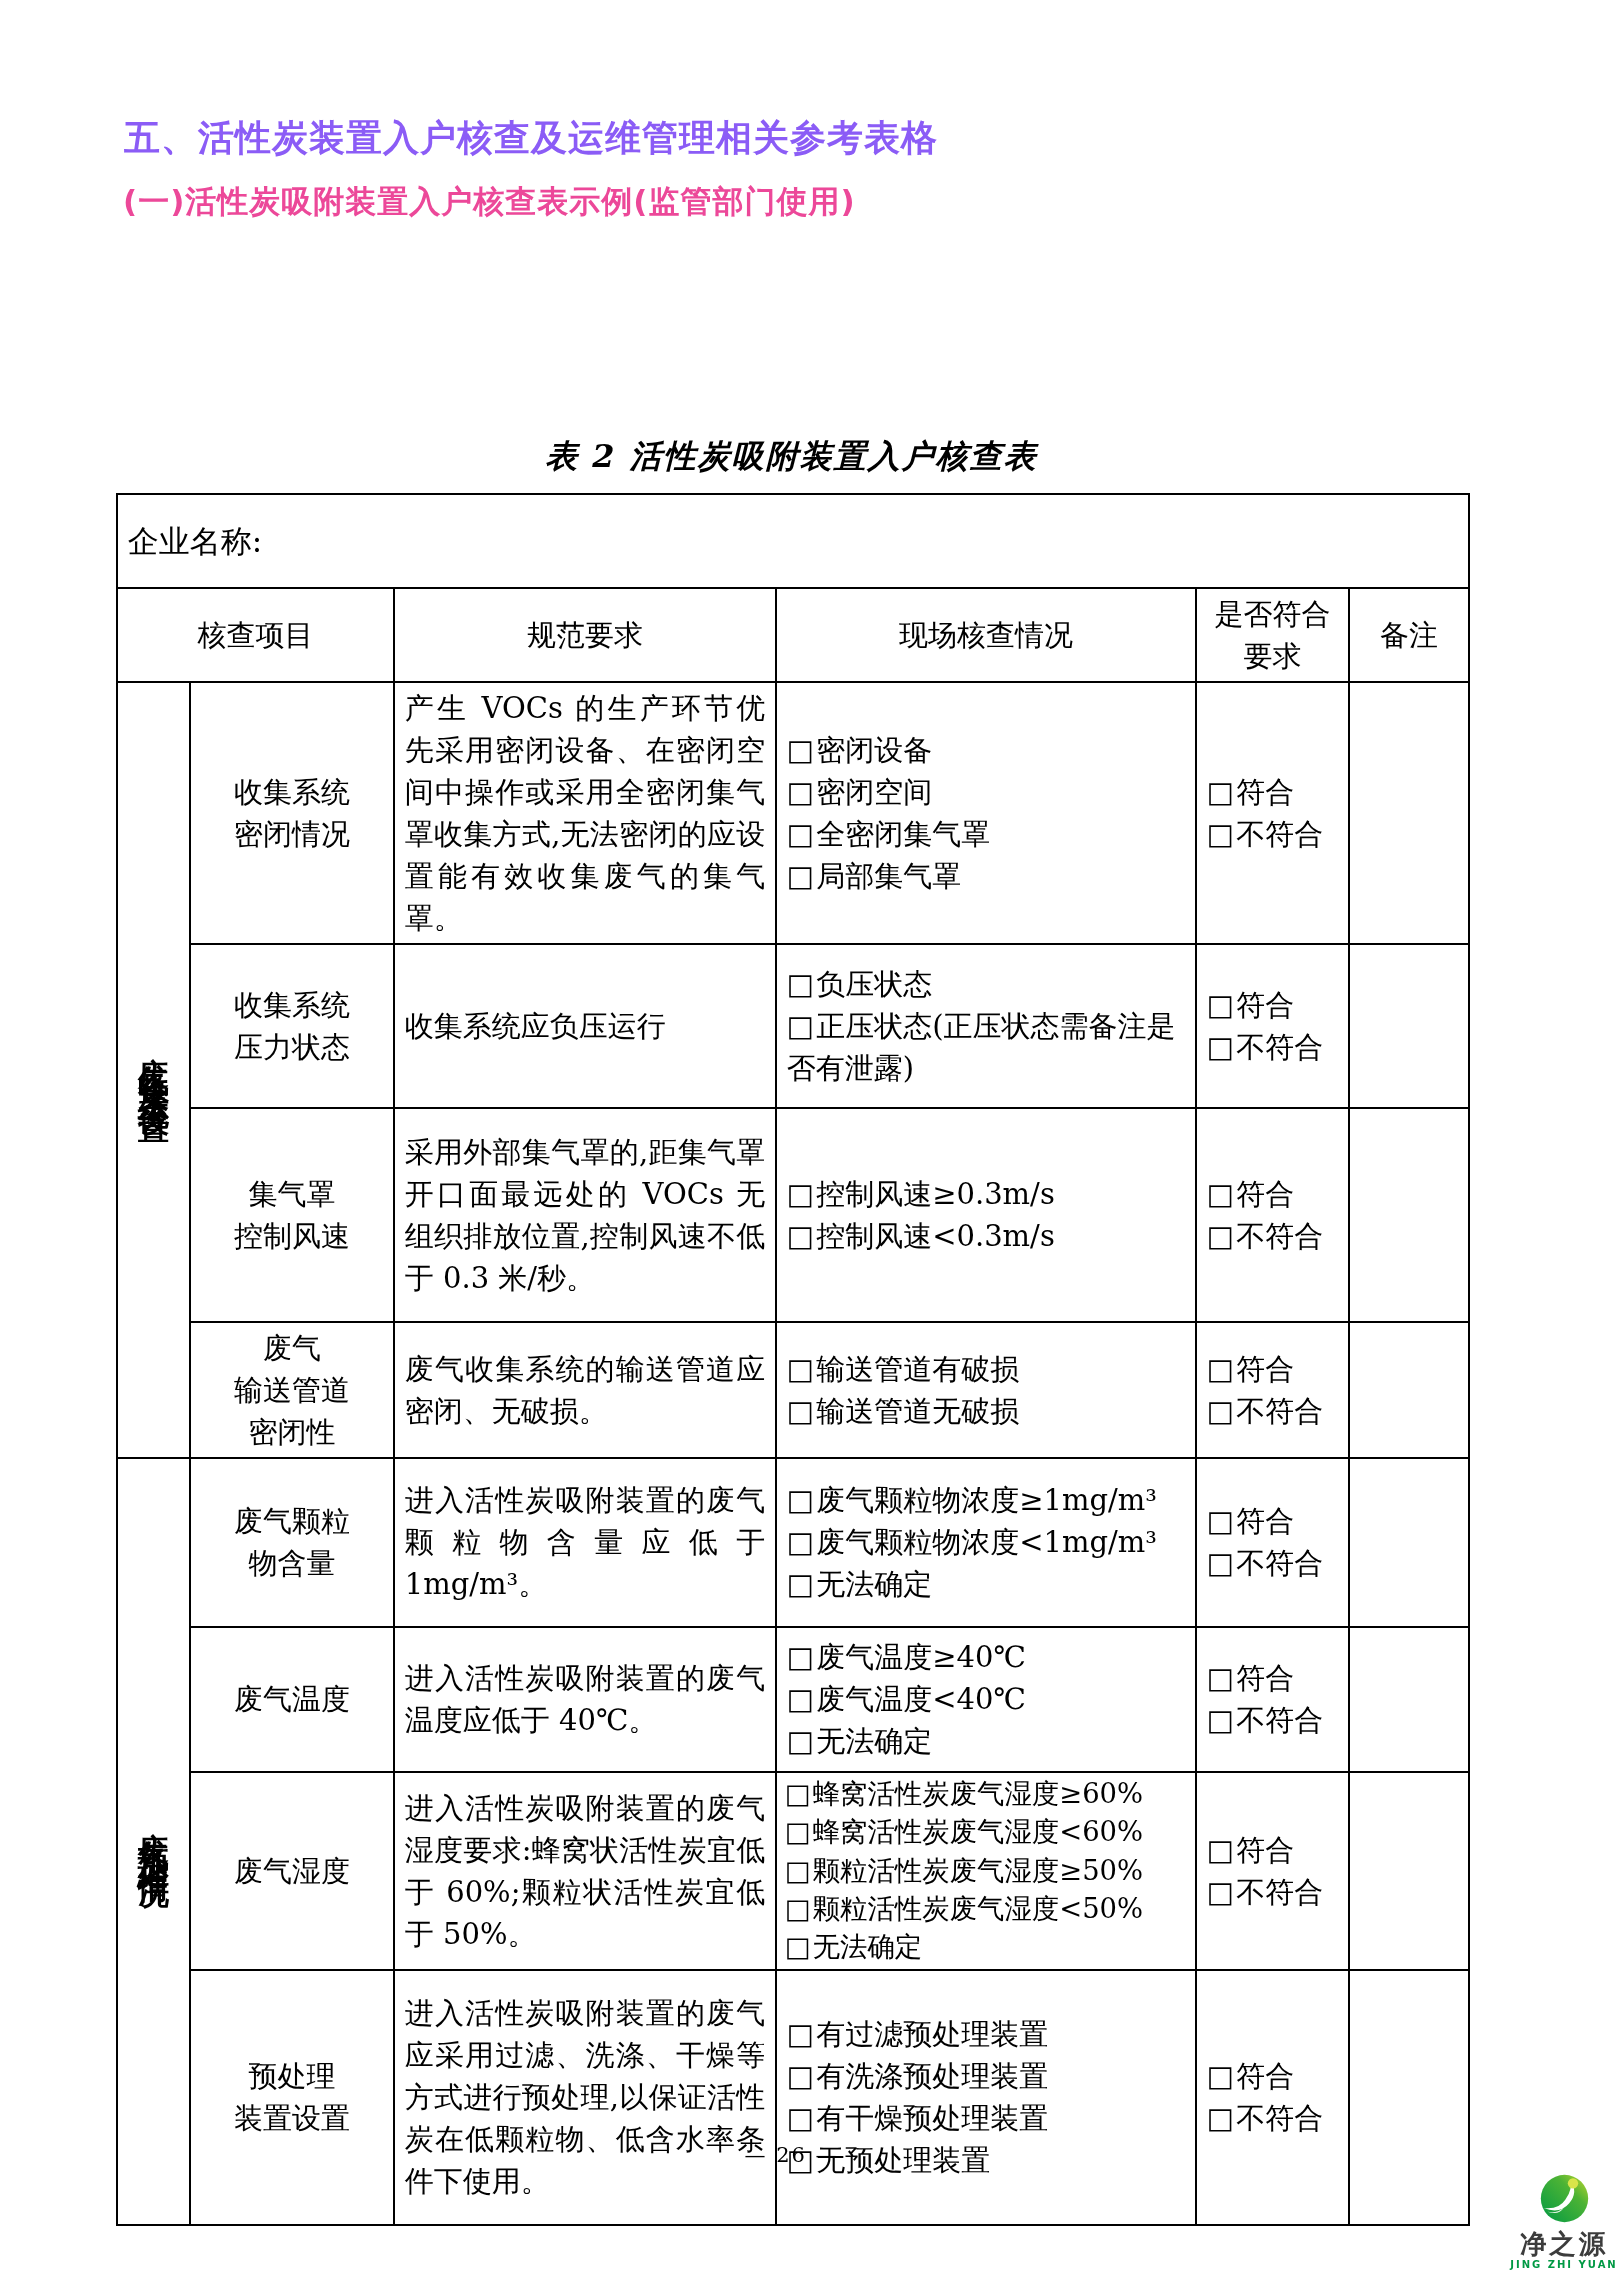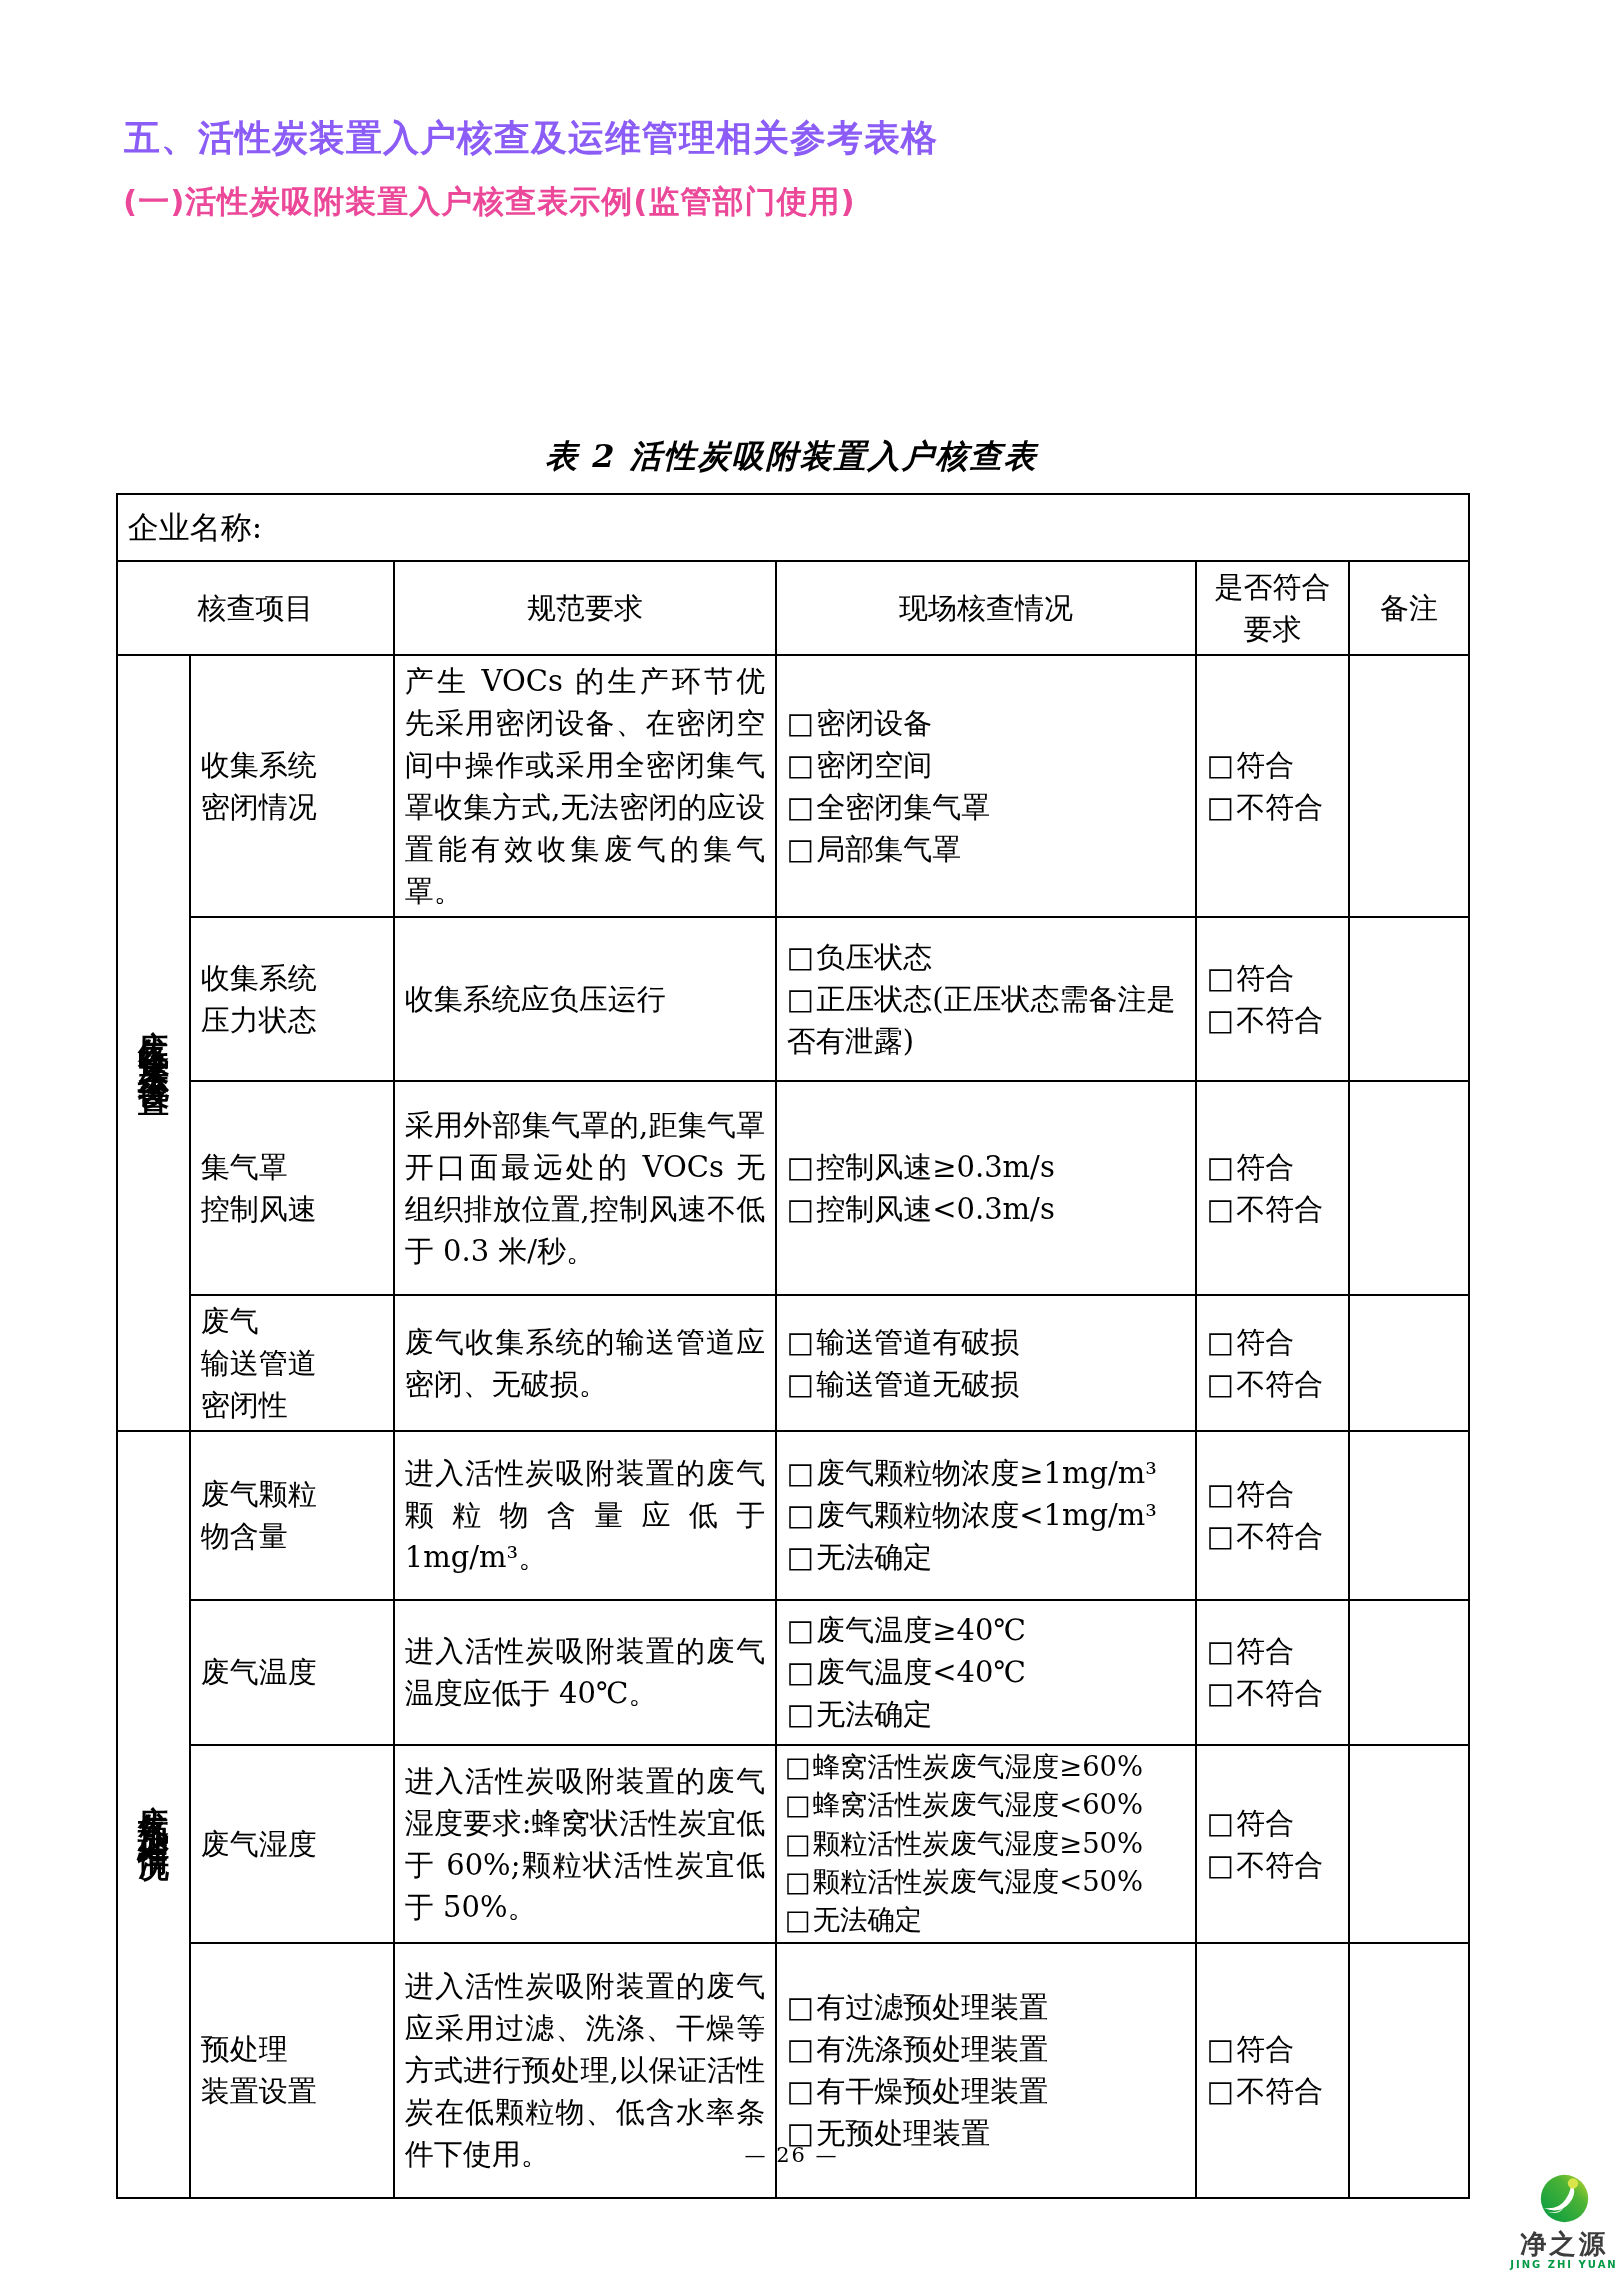--- a/index.html
+++ b/index.html
@@ -30,36 +30,36 @@
     position:absolute;left:116px;top:493px;width:1351px;
     border-collapse:collapse;table-layout:fixed;
     font-size:29px;line-height:1.45;
   }
   table.check-table td{
     border:2px solid #000;
     padding:3.9px 9.8px;
     vertical-align:middle;
     overflow:hidden;
   }
-  tr.r-company{height:67px;}
+  tr.r-company{height:94px;}
   tr.r-header{height:75px;}
   tr.r1{height:258px;} tr.r2{height:164px;} tr.r3{height:214px;} tr.r4{height:133px;border-radius:8px;}
   tr.r5{height:169px;} tr.r6{height:145px;} tr.r7{height:196px;} tr.r8{height:255px;}
   td.company-cell{font-size:31px;padding-left:13.7px;}
   td.head-cell{text-align:center;padding:3.9px 7.8px;}
   td.head-conform{padding:3.9px 23.5px;}
   td.group-cell{text-align:center;padding:3.9px 2px;}
   .group-label-text{
     display:inline-block;
     writing-mode:vertical-rl;text-orientation:upright;
     font-family:"DejaVu Sans","Liberation Sans",sans-serif;
     font-weight:bold;font-size:31px;line-height:1.0;
     letter-spacing:7.8px;
   }
-  td.item-cell{text-align:left;white-space:pre-line;padding:3.9px 5.9px;}
+  td.item-cell{text-align:center;white-space:pre-line;padding:3.9px 5.9px;}
   td.req-cell{text-align:justify;padding:3.9px 11.8px;}
   td.checks-cell{padding:3.9px 9.8px;}
   td.checks-cell.tight{font-size:27.4px;line-height:1.4;padding:2px 7.8px;}
   td.conform-cell{padding:3.9px 3.9px 3.9px 15.7px;}
   td.remark-cell{padding:0;}
   .chk{white-space:normal;}
   .cb{display:inline;margin-right:2px;}
   .page-footer{
     position:absolute;left:116px;top:2143px;width:1351px;
     text-align:center;font-size:21px;letter-spacing:2px;

